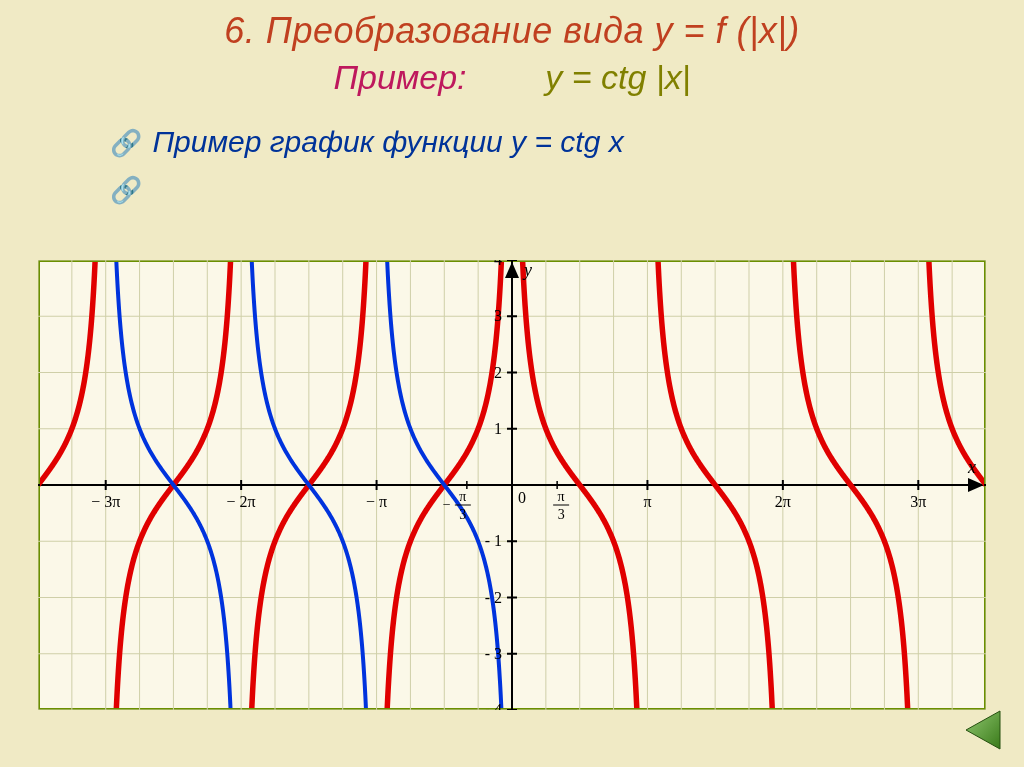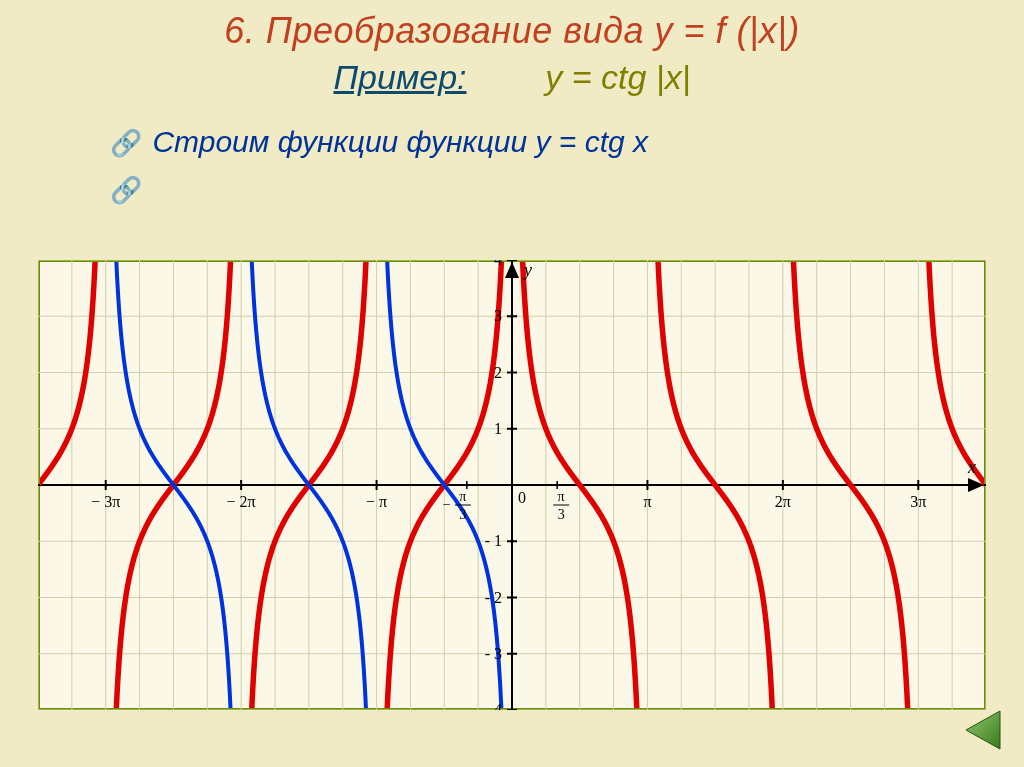--- a/index.html
+++ b/index.html
@@ -20,22 +20,21 @@
     font-size: 36px;
     font-style: italic;
     letter-spacing: 0.5px;
   }
   .title-line2 {
     font-size: 34px;
     font-style: italic;
     margin-top: 6px;
   }
   .title-example-label {
-    color: #0c4a6e;
-    text-decoration: underline;
+    color: #be185d;
   }
   .title-example-eq {
     color: #808000;
     margin-left: 41px;
   }
   .bullets {
     margin: 28px 0 0 110px;
   }
   .bullet {
     display: flex;
@@ -99,21 +98,21 @@
   <div class="title-line2">
     <span class="title-example-label">Пример:</span>
     &nbsp;&nbsp;
     <span class="title-example-eq">y = ctg |x|</span>
   </div>
 </div>
 
 <div class="bullets">
   <div class="bullet bullet-blue">
     <span class="bullet-icon">🔗</span>
-    <span>Строим функции функции  y = ctg x</span>
+    <span>Пример график функции  y = ctg x</span>
   </div>
   <div class="bullet bullet-red">
     <span class="bullet-icon">🔗</span>
   </div>
 </div>
 
 <div class="chart-wrap">
   <div class="chart-border"></div>
   <svg class="chart" viewBox="0 0 948 450">
     <defs>

